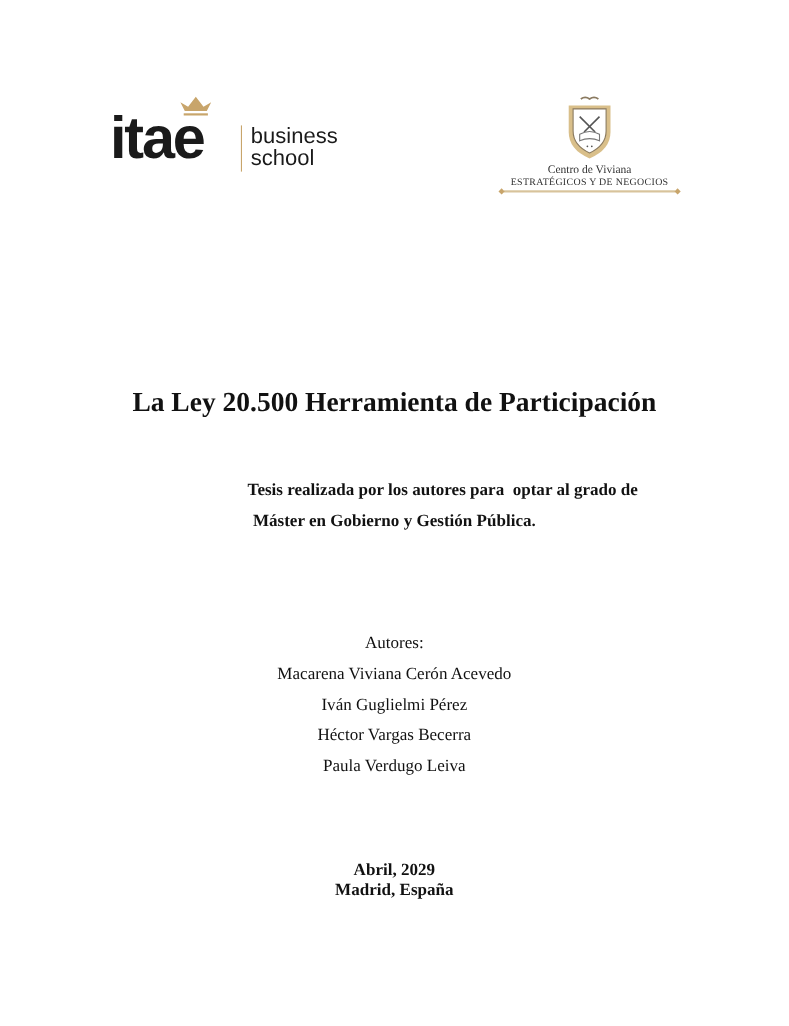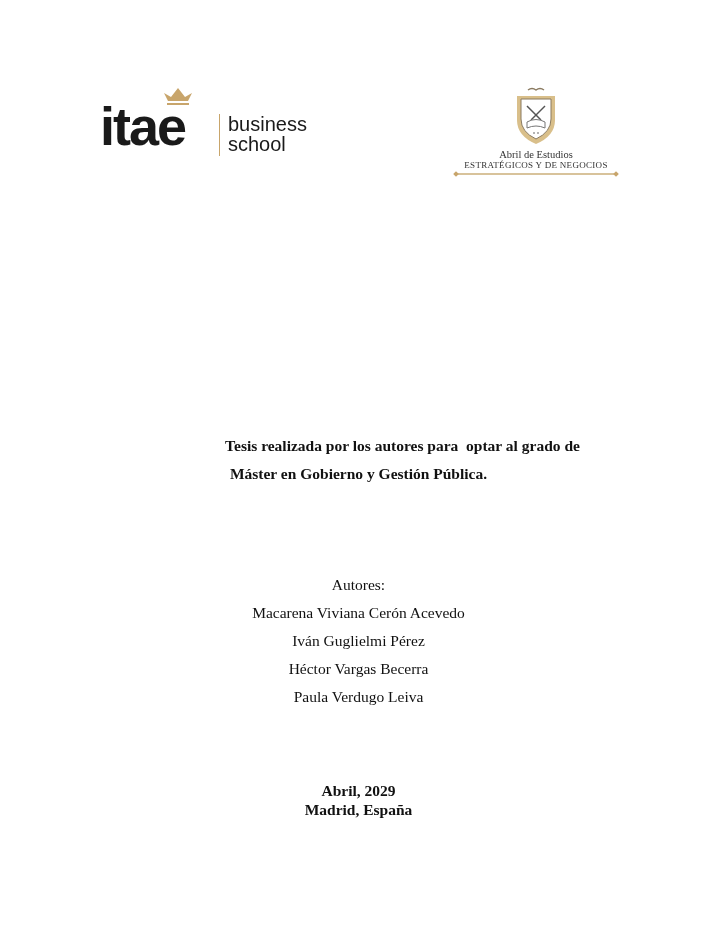--- a/index.html
+++ b/index.html
@@ -50,28 +50,29 @@
   <svg class="shield" width="46" height="60" viewBox="0 0 46 60">
     <path d="M15 4 q4 -3 8 0 q4 -3 8 0" stroke="#8a7a60" stroke-width="1.5" fill="none"></path>
     <path d="M4 10 L42 10 L42 34 Q42 50 23 58 Q4 50 4 34 Z" fill="#d9bf8a"></path>
     <path d="M8 13 L38 13 L38 33 Q38 46 23 53 Q8 46 8 33 Z" fill="#ffffff" stroke="#8a7a60" stroke-width="1"></path>
     <line x1="14" y1="20" x2="28" y2="34" stroke="#555" stroke-width="1.5"></line>
     <line x1="32" y1="20" x2="18" y2="34" stroke="#555" stroke-width="1.5"></line>
     <path d="M14 36 Q23 31 32 36 L32 42 Q23 38 14 42 Z" fill="none" stroke="#777" stroke-width="1"></path>
     <circle cx="21" cy="47" r="0.8" fill="#555"></circle>
       <circle cx="25" cy="47" r="0.8" fill="#555"></circle>
   </svg>
-  <div class="ceen-line1">Abril de Estudios</div>
+  <div class="ceen-line1">Centro de Viviana</div>
   <div class="ceen-line2">ESTRATÉGICOS Y DE NEGOCIOS</div>
   <div class="ceen-rule"></div>
   <div class="ceen-dot" style="left:2px;"></div>
   <div class="ceen-dot" style="left:162px;"></div>
 </div>
 
 <div class="center title">
+  <div>La Ley 20.500 Herramienta de Participación</div>
 </div>
 
 <div class="center subtitle sub1" style="white-space:pre;">Tesis realizada por los autores para  optar al grado de</div>
 <div class="center subtitle sub2">Máster en Gobierno y Gestión Pública.</div>
 
 <div class="center authors-label">Autores:</div>
 <div class="center author" style="top:604px;">Macarena Viviana Cerón Acevedo</div>
 <div class="center author" style="top:632px;">Iván Guglielmi Pérez</div>
 <div class="center author" style="top:660px;">Héctor Vargas Becerra</div>
 <div class="center author" style="top:688px;">Paula Verdugo Leiva</div>

